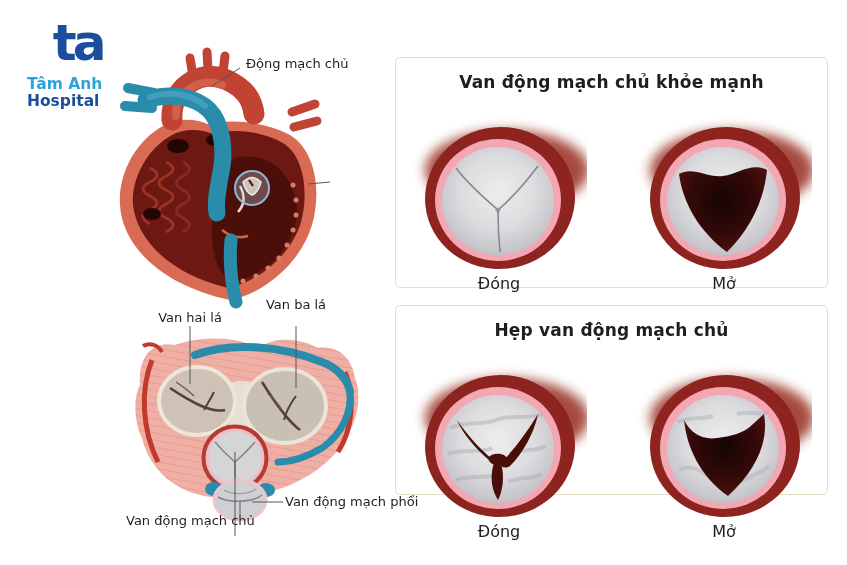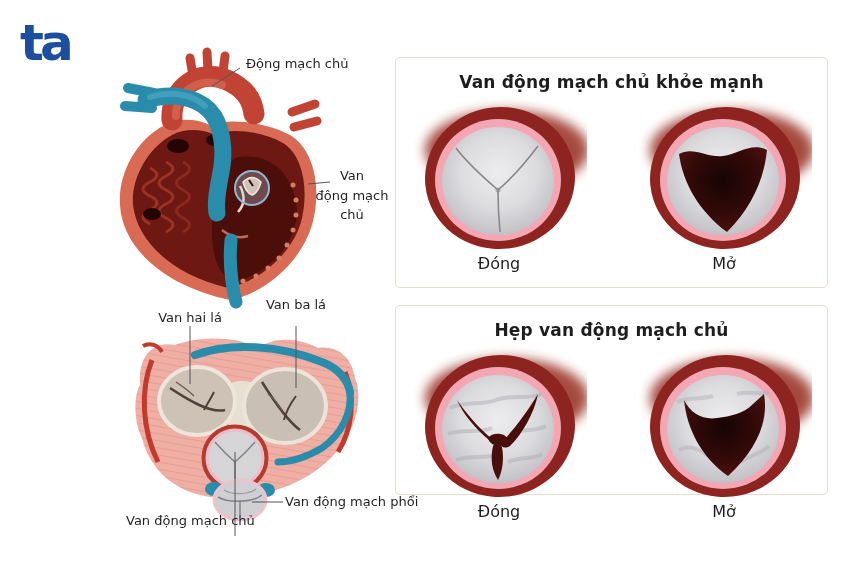--- a/index.html
+++ b/index.html
@@ -20,21 +20,21 @@
   .logo-text .l1{color:#2aa4da;font-weight:bold;font-size:15.5px;}
   .logo-text .l2{color:#1b4f9e;font-weight:bold;font-size:15.5px;}
   
   #left-art{position:absolute;left:0;top:0;}
   .dlabel{position:absolute;font-size:13px;color:#1f1f1f;white-space:nowrap;}
   .dlabel.center{text-align:center;white-space:normal;line-height:1.5;}
   
   .panel{
     position:absolute;left:395px;width:433px;box-sizing:border-box;
     background:#ffffff;border:1px solid #e6ddc8;border-radius:5px;
-    display:flex;flex-direction:column;align-items:center;
+    display:flex;flex-direction:column;align-items:center;gap:20px;
   }
   #panel-healthy{top:57px;height:231px;}
   #panel-stenosis{top:305px;height:190px;}
   .panel-title{margin-top:14px;font-size:17px;font-weight:600;color:#1e1e1e;letter-spacing:.2px;}
   .figs{display:flex;gap:50px;margin-top:2px;}
   .fig{display:flex;flex-direction:column;align-items:center;}
   .fig svg{width:175px;height:158px;display:block;}
   .caption{font-size:16px;color:#1e1e1e;margin-top:2px;}
 </style>
 </head>
@@ -59,20 +59,24 @@
       </filter>
       <pattern id="muscle" width="7" height="7" patternTransform="rotate(100)" patternUnits="userSpaceOnUse">
         <rect width="7" height="7" fill="none"></rect>
         <line x1="0" y1="0" x2="0" y2="7" stroke="#dd8d82" stroke-width="2.2"></line>
       </pattern>
     </defs>
   </svg>
 
   <div class="logo">
     <div class="logo-mark">ta</div>
+    <div class="logo-text">
+      <div class="l1">Tâm Anh</div>
+      <div class="l2">Hospital</div>
+    </div>
   </div>
 
   <svg id="left-art" width="395" height="565" viewBox="0 0 395 565">
 
     <g>
       <path d="M165,125 C135,140 118,175 120,205 C122,245 160,285 230,300 C262,294 300,265 312,225 C322,190 315,150 290,135 C265,122 230,118 210,125 C195,118 178,118 165,125 Z" fill="#d96b54"></path>
       <path d="M172,135 C148,148 131,178 133,205 C137,240 170,274 228,288 C255,283 291,257 301,222 C309,192 304,156 283,143 C262,131 233,128 213,134 C199,128 183,129 172,135 Z" fill="#6d1812"></path>
       <path d="M150,168 q14,7 0,14 q-14,7 0,14 q14,7 0,14 q-14,7 0,14" stroke="#9c3224" stroke-width="3" fill="none"></path>
       <path d="M166,162 q14,7 0,14 q-14,7 0,14 q14,7 0,14 q-14,7 0,14 q14,7 0,14" stroke="#9c3224" stroke-width="3" fill="none"></path>
       <path d="M183,162 q13,7 0,14 q-13,7 0,14 q13,7 0,14 q-13,7 0,14 q13,7 0,14" stroke="#8a2a1e" stroke-width="3" fill="none"></path>
@@ -165,24 +169,20 @@
       <line x1="330" y1="182" x2="308" y2="184"></line>
       <line x1="190" y1="326" x2="190" y2="384"></line>
       <line x1="296" y1="326" x2="296" y2="388"></line>
       <line x1="235" y1="452" x2="235" y2="536"></line>
       <line x1="252" y1="502" x2="283" y2="502"></line>
     </g>
   </svg>
 
   <div class="dlabel" style="left:246px;top:56px;">Động mạch chủ</div>
 
-  <div class="dlabel center" style="left:306px;top:166px;width:92px;">
-    <span>Van</span><br>
-    <span>động mạch chủ</span>
-  </div>
 
   <div class="dlabel center" style="left:150px;top:308px;width:80px;">Van hai lá</div>
 
   <div class="dlabel center" style="left:256px;top:295px;width:80px;">Van ba lá</div>
 
   <div class="dlabel" style="left:126px;top:513px;">Van động mạch chủ</div>
 
   <div class="dlabel" style="left:285px;top:494px;">Van động mạch phổi</div>
 
   <div class="panel" id="panel-healthy">

